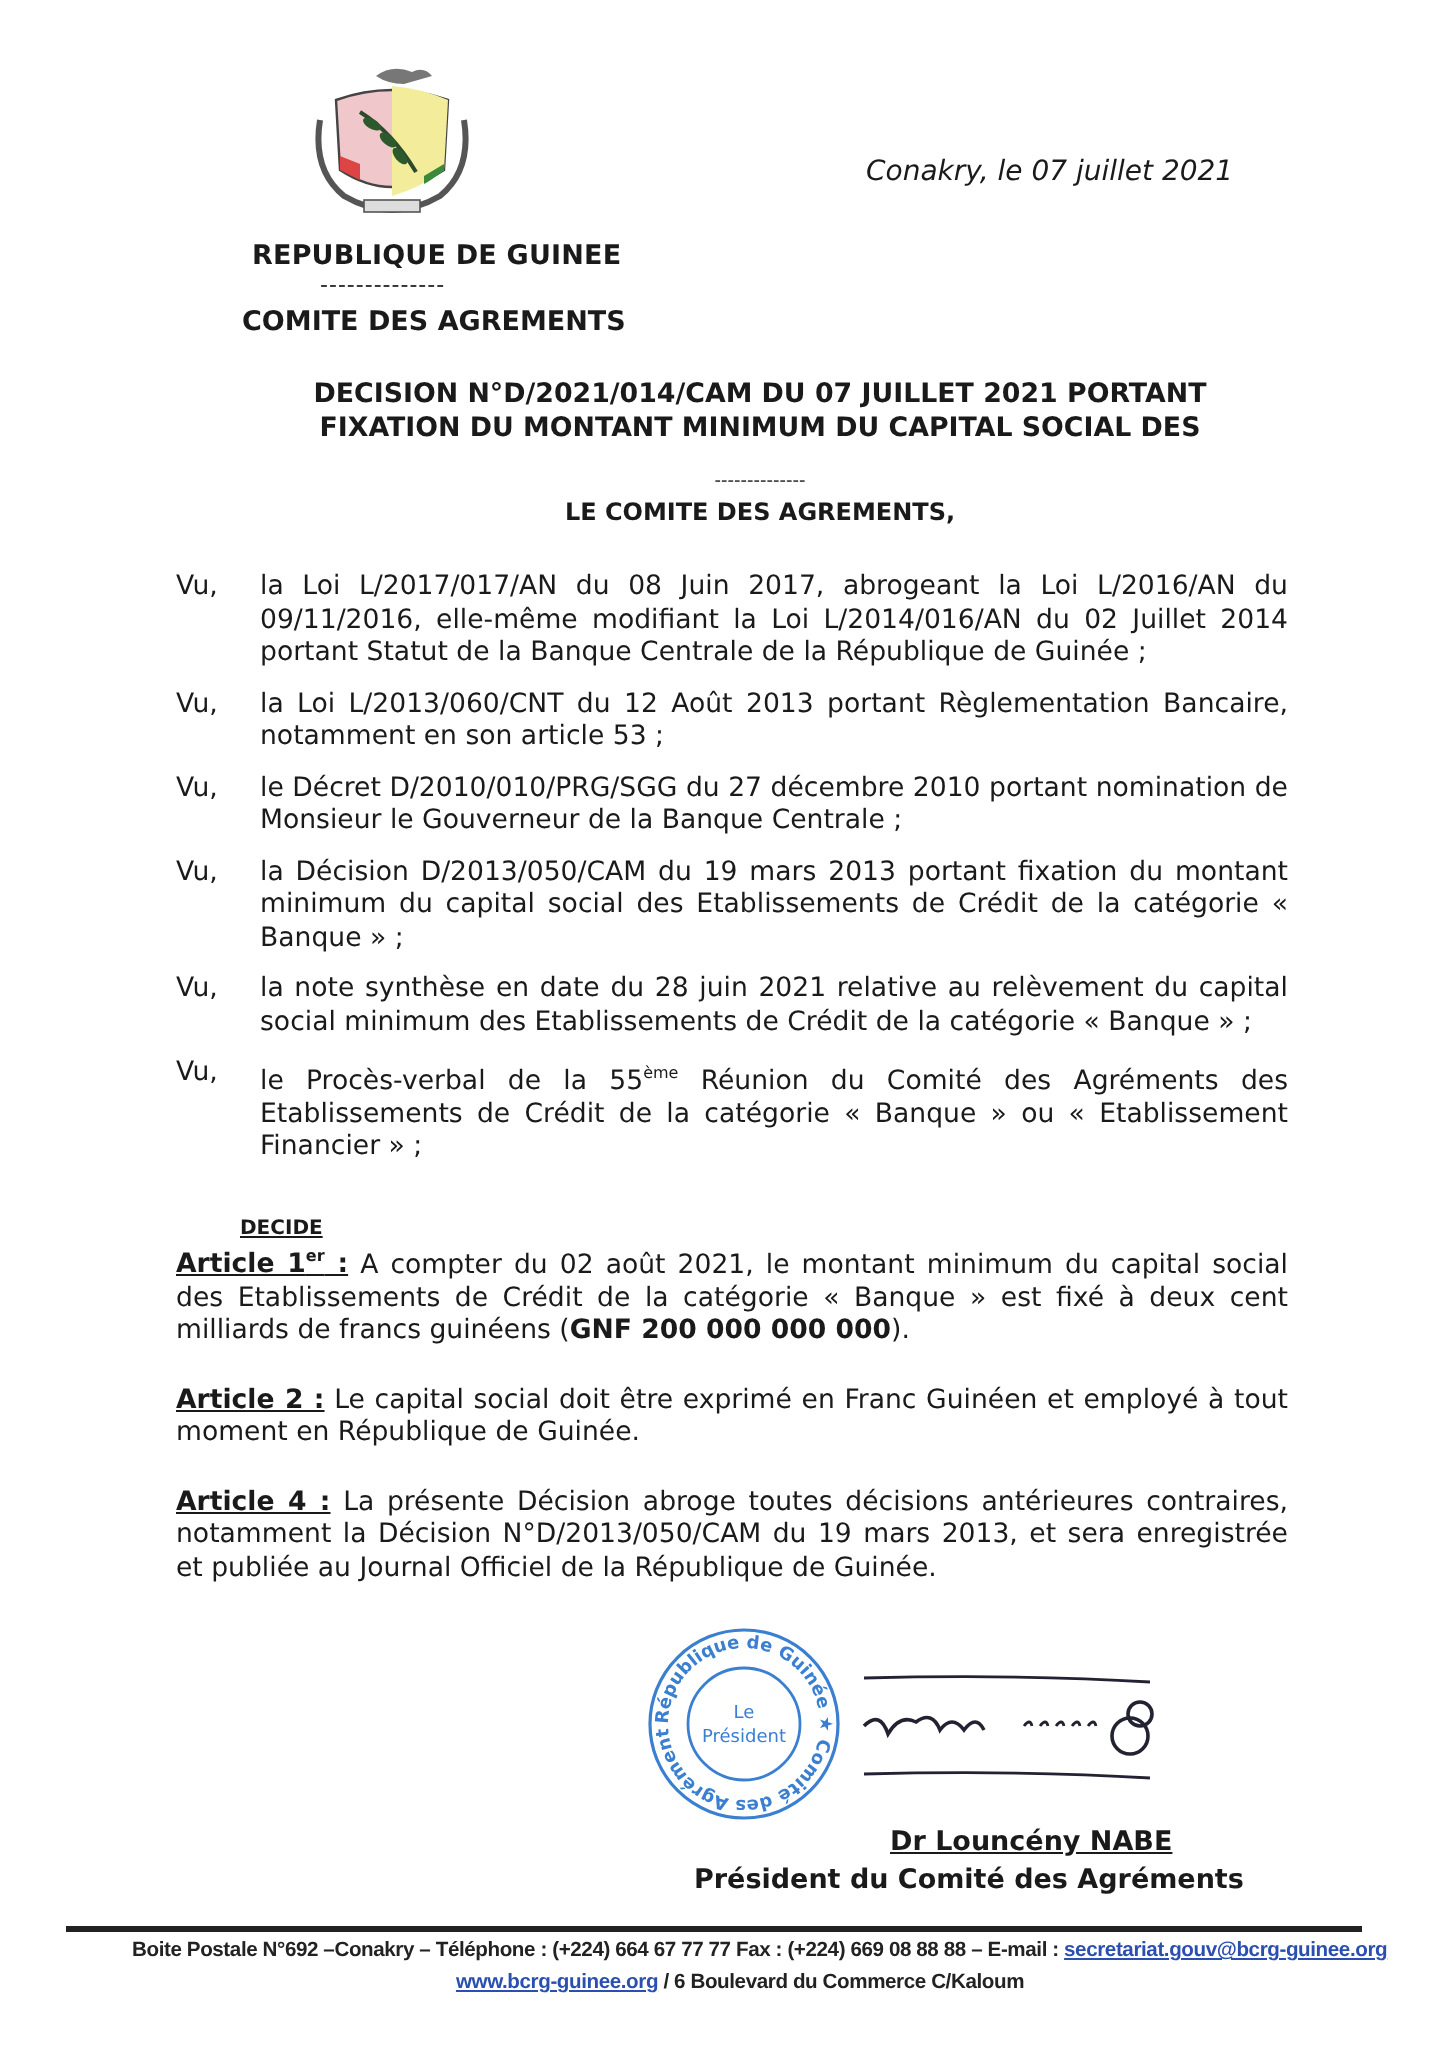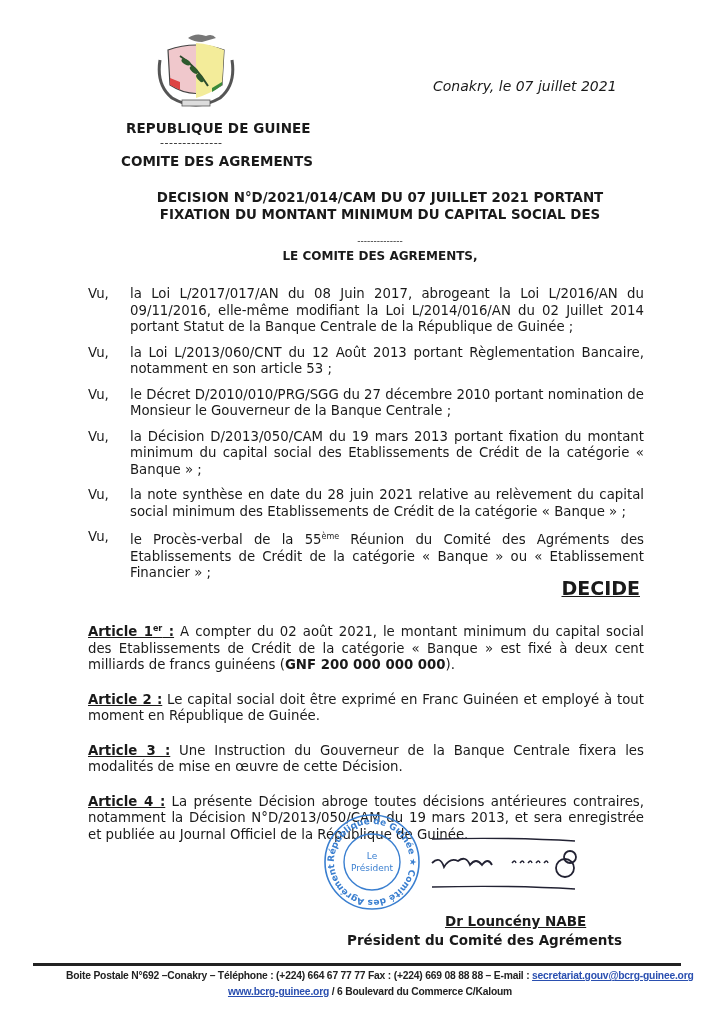--- a/index.html
+++ b/index.html
@@ -11,21 +11,21 @@
   .dash1 { left:160px; top:136px; font-size:11px; letter-spacing:0.5px; }
   .comite { left:121px; top:153px; font-weight:bold; font-size:13.5px; }
   .place-date { left:433px; top:78px; font-style:italic; font-size:14px; }
   .title { left:120px; width:520px; top:190px; text-align:center; font-weight:bold; font-size:13.4px; line-height:16.5px; }
   .dash2 { left:120px; width:520px; top:236px; text-align:center; font-size:9px; line-height:10px; }
   .comite2 { left:120px; width:520px; top:249px; text-align:center; font-weight:bold; font-size:12px; }
   .vu-list { left:88px; top:286px; width:556px; }
   .vu { display:flex; margin-bottom:9px; font-size:13.3px; line-height:16.5px; }
   .vu-label { width:42px; flex:0 0 42px; }
   .vu-text { flex:1; text-align:justify; }
-  .decide { left:120px; width:520px; top:577px; text-align:right; font-weight:bold; font-size:19px; text-decoration:underline; }
+  .decide { left:120px; width:520px; top:609px; text-align:left; font-weight:bold; font-size:10px; text-decoration:underline; }
   .articles { left:88px; top:603px; width:556px; }
   .article { font-size:13.3px; line-height:16.5px; text-align:justify; margin-bottom:9px;margin-top:18px; }
   .art-label { font-weight:bold; text-decoration:underline; }
   .stamp { left:322px; top:812px; width:100px; height:100px; }
   .signature { left:430px; top:835px; width:160px; height:60px; }
   .signer-name { left:445px; top:913px; font-weight:bold; font-size:13.5px; text-decoration:underline;text-align:center; }
   .signer-title { left:347px; top:932px; font-weight:bold; font-size:13.5px; }
   .footer-rule { left:33px; top:963px; width:648px; height:3px; background:#222; }
   .footer1 { left:30px; top:970px; width:680px; font-size:10.3px; font-family:"Liberation Sans", sans-serif; font-weight:bold; letter-spacing:-0.2px; color:#222;padding-left:36px; }
   .footer2 { left:30px; top:986px; width:680px; text-align:center; font-size:10.3px; font-family:"Liberation Sans", sans-serif; font-weight:bold; letter-spacing:-0.2px; color:#222; }
@@ -91,23 +91,20 @@
 <div class="abs decide">DECIDE</div>
 
 <div class="abs articles">
   <div class="article">
     <span class="art-label"><span>Article 1</span><sup style="font-size:8px">er</sup><span> :</span></span><span> A compter du 02 août 2021, le montant minimum du capital social des Etablissements de Crédit de la catégorie « Banque » est fixé à deux cent milliards de francs guinéens (</span><b>GNF 200 000 000 000</b><span>).</span>
   </div>
   <div class="article">
     <span class="art-label">Article 2 :</span><span> Le capital social doit être exprimé en Franc Guinéen et employé à tout moment en République de Guinée.</span>
   </div>
   <div class="article">
-    <span class="art-label">Article 3 :</span><span> Une Instruction du Gouverneur de la Banque Centrale fixera les modalités de mise en œuvre de cette Décision.</span>
-  </div>
-  <div class="article">
     <span class="art-label">Article 4 :</span><span> La présente Décision abroge toutes décisions antérieures contraires, notamment la Décision N°D/2013/050/CAM du 19 mars 2013, et sera enregistrée et publiée au Journal Officiel de la République de Guinée.</span>
   </div>
 </div>
 
 <div class="abs stamp">
   <svg width="100" height="100" viewBox="0 0 100 100">
     <defs>
       <path id="stampCircle" d="M50,50 m-38,0 a38,38 0 1,1 76,0 a38,38 0 1,1 -76,0"></path>
     </defs>
     <circle cx="50" cy="50" r="47" fill="none" stroke="#3a7fd0" stroke-width="1.6"></circle>

